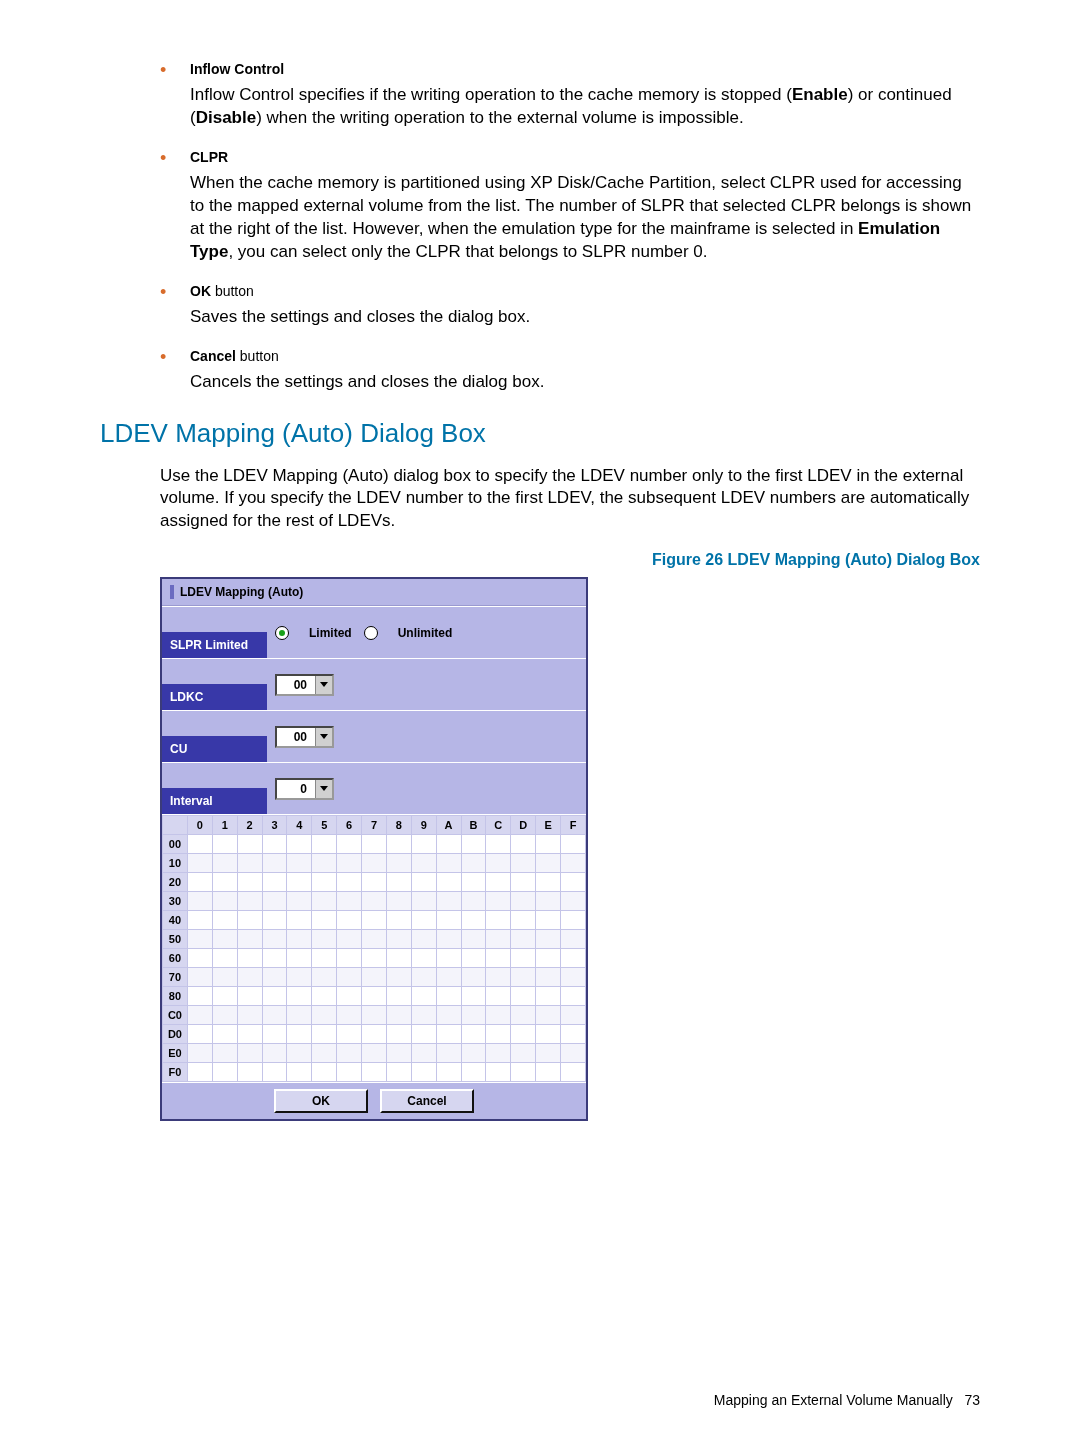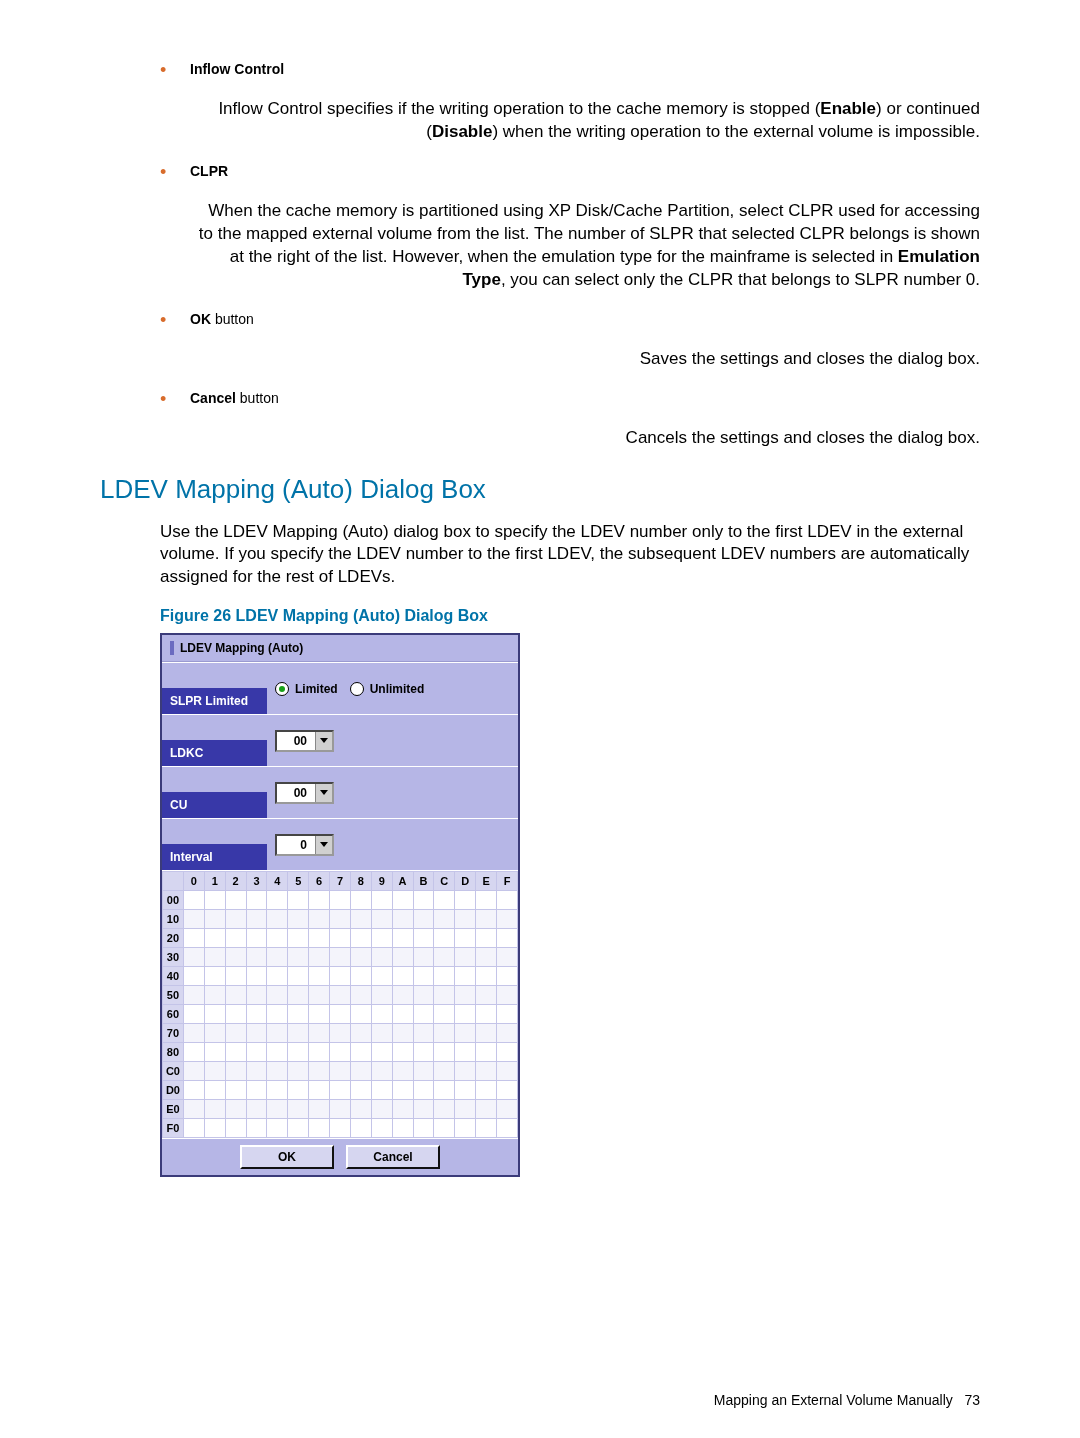--- a/index.html
+++ b/index.html
@@ -35,48 +35,48 @@
     font-size: 18px;
     line-height: 1.2;
   }
   .item-title {
     font-weight: bold;
     font-size: 14px;
   }
   .item-body {
     font-size: 17px;
     line-height: 1.35;
-    margin-top: 20px;
-    text-align: right;
+    margin-top: 6px;
   }
   .bold { font-weight: bold; }
   h2.section {
     font-family: Arial, Helvetica, sans-serif;
     font-weight: normal;
     color: #0073a8;
     font-size: 26px;
     margin: 24px 0 10px 0;
   }
   .section-para {
     font-size: 17px;
     line-height: 1.35;
     margin: 16px 0 18px 60px;
   }
   .fig-caption {
     margin-left: 60px;
     color: #0073a8;
     font-weight: bold;
     font-size: 16px;
     margin-bottom: 8px;
+    text-align: right;
   }
 
   
   .dialog-wrap {
     margin-left: 60px;
-    width: 360px;
+    width: 428px;
   }
   .dialog {
     border: 2px solid #3b3b7a;
     background: #b6b6e6;
     font-family: "MS Sans Serif", Tahoma, Arial, sans-serif;
     font-size: 12px;
   }
   .dlg-title {
     background: #b6b6e6;
     color: #000;
@@ -107,21 +107,21 @@
     flex: 1;
     background: #b6b6e6;
     padding: 4px 8px;
     display: flex;
     align-items: center;
     gap: 12px;
   }
   .radio {
     display: inline-flex;
     align-items: center;
-    gap: 6px;
+    gap: 20px;
     font-weight: bold;
     color: #000;
   }
   .radio .dot {
     width: 12px; height: 12px; border: 1px solid #000; border-radius: 50%; background: #fff;
     display: inline-flex; align-items: center; justify-content: center;
   }
   .radio.sel .dot::after {
     content: ""; width: 6px; height: 6px; background: #18a018; border-radius: 50%;
   }

